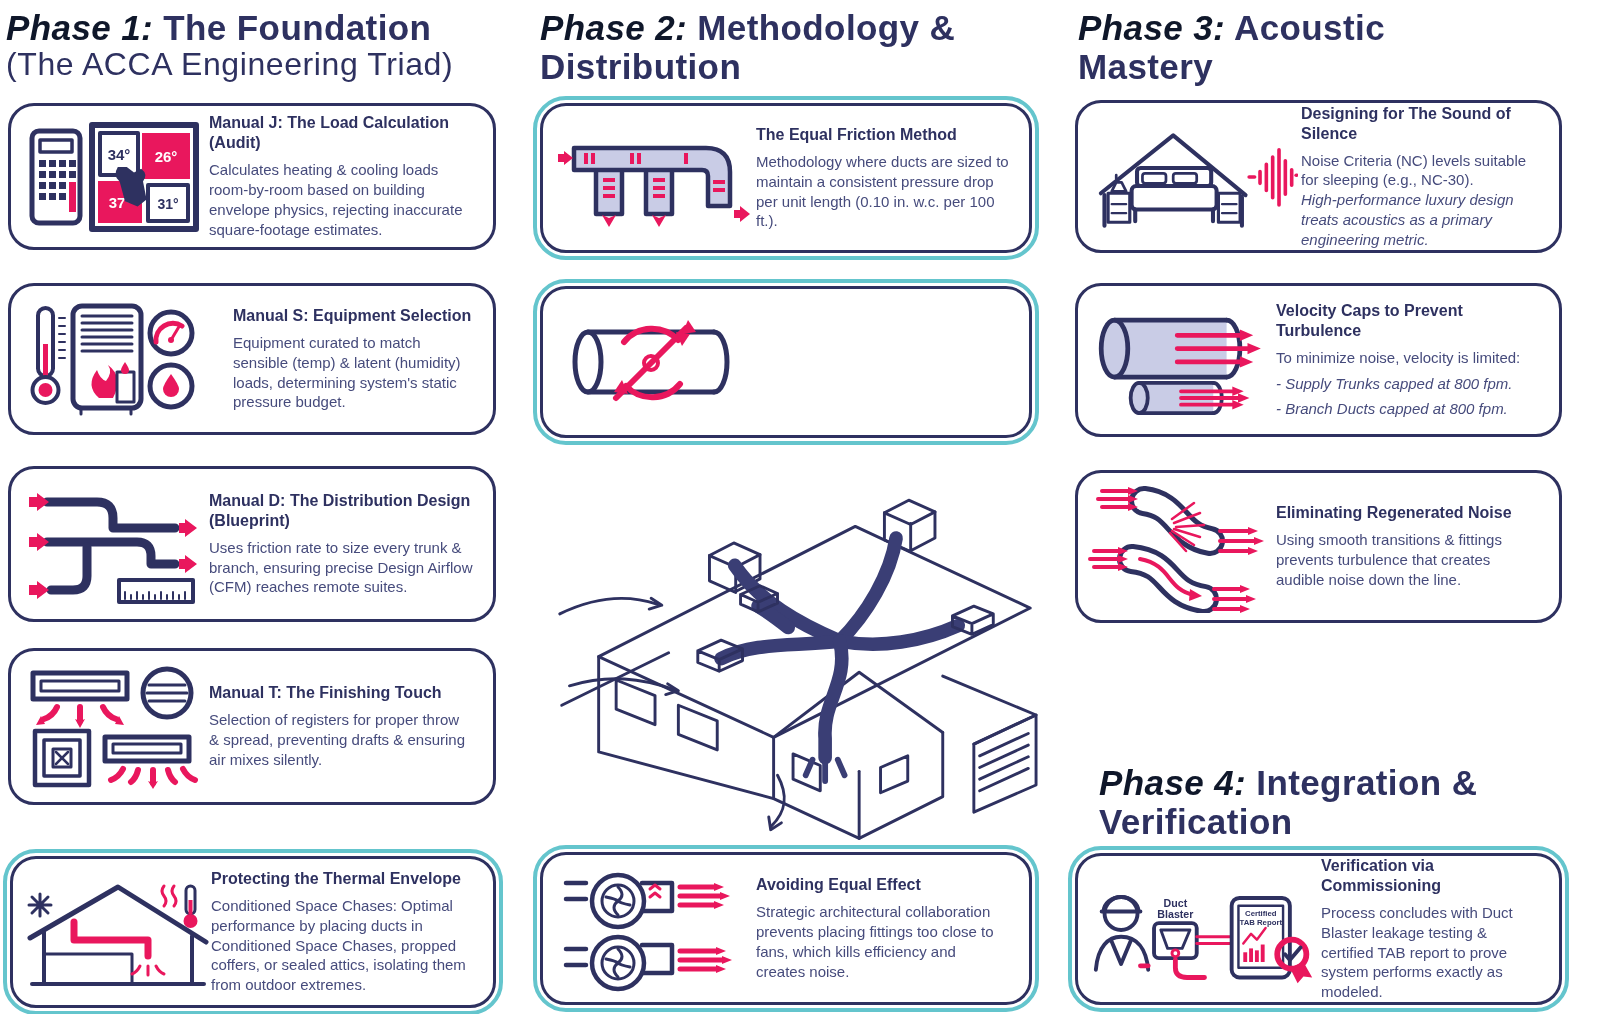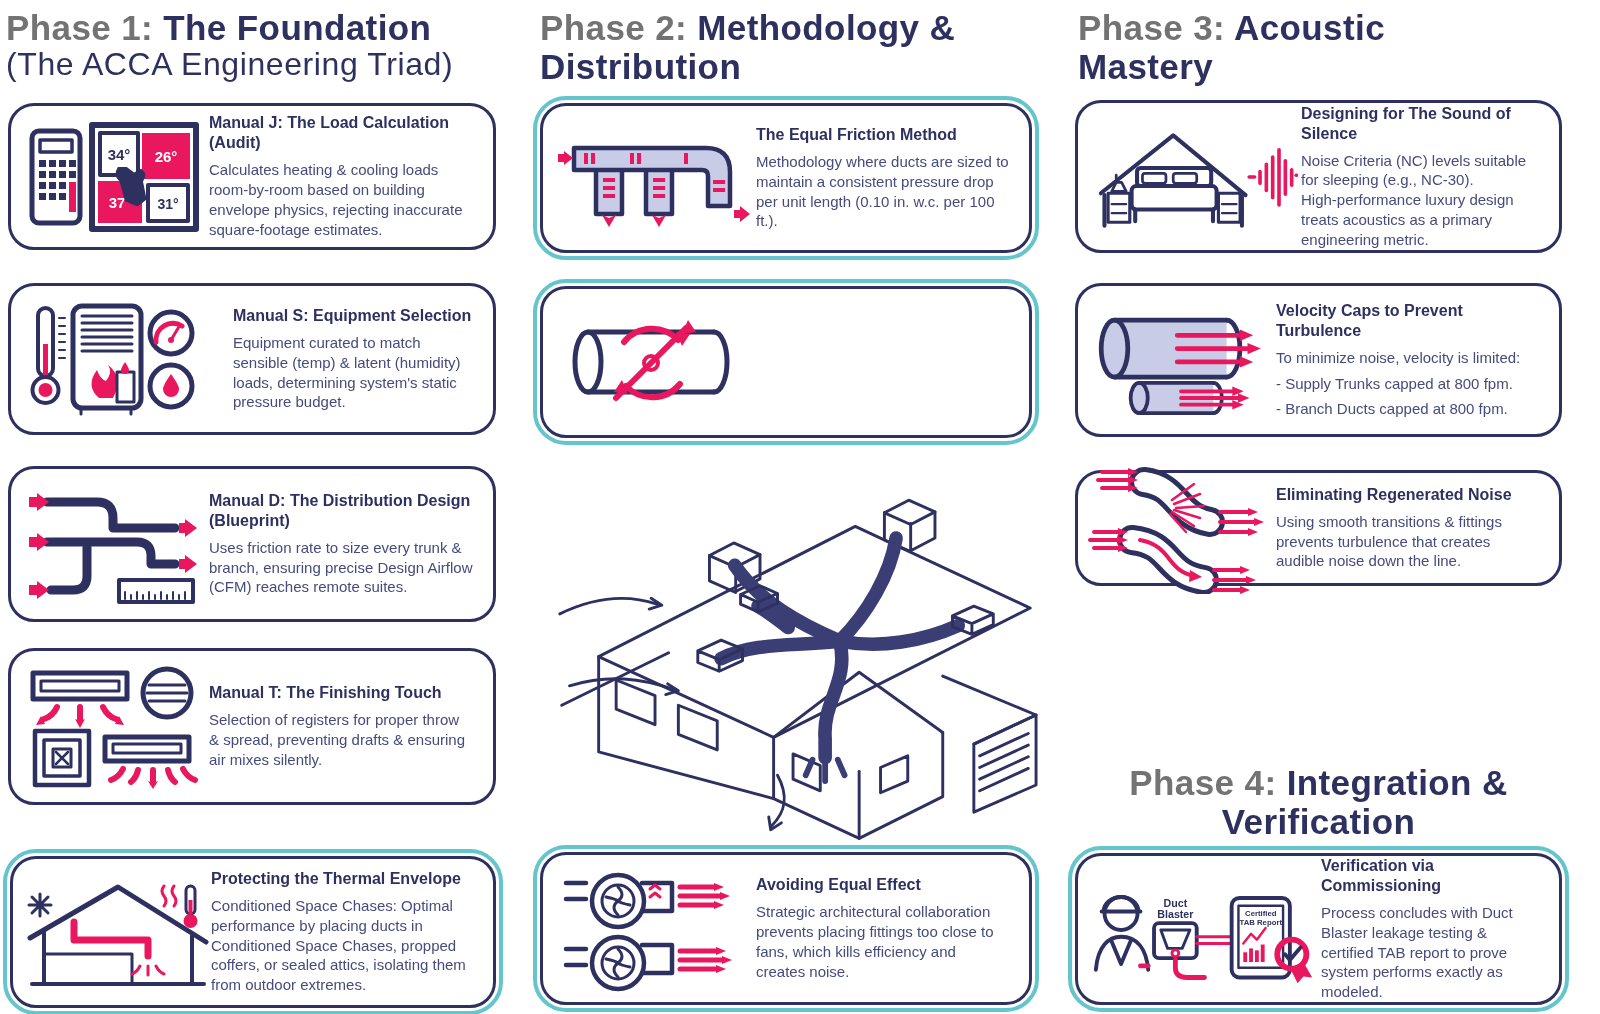--- a/index.html
+++ b/index.html
@@ -1,26 +1,26 @@
 <!DOCTYPE html>
 <html><head>
 <meta charset="utf-8">
 <style>
   html,body{margin:0;padding:0;background:#ffffff;}
   body{width:1600px;height:1014px;position:relative;font-family:"Liberation Sans",sans-serif;overflow:hidden;}
   .phase-header{position:absolute;font-weight:bold;font-size:35px;line-height:1.12;letter-spacing:.4px;color:#2E3160;}
-  .phase-header .plabel{color:#737373;}
+  .phase-header .plabel{color:#0f172a;font-style:italic;}
   .phase-sub{font-weight:400;font-size:32px;letter-spacing:.6px;color:#2E3160;}
   .card{position:absolute;box-sizing:border-box;border:3px solid #2E3160;border-radius:26px;display:flex;align-items:center;padding:8px 20px 8px 8px;background:#fff;}
   .card.teal{outline:4px solid #64C5CD;outline-offset:3px;}
   .icon-wrap{flex:0 0 190px;display:flex;justify-content:center;align-items:center;text-align:right;}
   .card-text{flex:1;min-width:0;}
   .card-title{margin:0 0 7px 0;font-size:16px;font-weight:bold;color:#2E3160;line-height:1.25;}
   .card-body{margin:0;font-size:15px;color:#464B7C;line-height:1.32;}
-  .card-body + .card-body{margin-top:6px;}
+  .card-body + .card-body{margin-top:6px;font-style:italic;}
   .sN{stroke:#2E3160;fill:none;stroke-linecap:round;stroke-linejoin:round;}
   .sP{stroke:#E9175D;fill:none;stroke-linecap:round;stroke-linejoin:round;}
   .sD{stroke:#3A3E75;fill:none;stroke-linecap:round;stroke-linejoin:round;}
   .fN{fill:#2E3160;stroke:none;}
   .fP{fill:#E9175D;stroke:none;}
   .fL{fill:#C9CCE6;}
   .fW{fill:#ffffff;}
   text.t{font-family:"Liberation Sans",sans-serif;font-weight:bold;}
 </style>
 </head>
@@ -32,21 +32,21 @@
 </div>
 
 <div class="phase-header" style="left:540px;top:8px;width:470px;">
   <span class="plabel">Phase 2:</span> <span>Methodology &amp; Distribution</span>
 </div>
 
 <div class="phase-header" style="left:1078px;top:8px;width:420px;">
   <span class="plabel">Phase 3:</span> <span>Acoustic Mastery</span>
 </div>
 
-<div class="phase-header" style="left:1075px;top:763px;width:487px;text-align:center;">
+<div class="phase-header" style="left:1099px;top:763px;width:487px;text-align:left;">
   <span class="plabel">Phase 4:</span> <span>Integration &amp; Verification</span>
 </div>
 
 <div class="card" style="left:8px;top:103px;width:488px;height:147px;">
   <div class="icon-wrap">
     <svg width="178" height="118" viewBox="0 0 178 118">
       <rect class="sN" stroke-width="5" x="7" y="13" width="48" height="92" rx="7"></rect>
       <rect class="sN" stroke-width="3.5" x="15" y="22" width="32" height="12"></rect>
       <g class="fN">
         <rect x="14" y="42" width="7" height="7"></rect>
@@ -422,21 +422,21 @@
     </svg>
   </div>
   <div class="card-text">
     <h3 class="card-title">Velocity Caps to Prevent Turbulence</h3>
     <p class="card-body">To minimize noise, velocity is limited:</p>
     <p class="card-body">- Supply Trunks capped at 800 fpm.</p>
     <p class="card-body">- Branch Ducts capped at 800 fpm.</p>
   </div>
 </div>
 
-<div class="card" style="left:1075px;top:470px;width:487px;height:116px;">
+<div class="card" style="left:1075px;top:470px;width:487px;height:153px;">
   <div class="icon-wrap">
     <svg width="186" height="132" viewBox="0 0 186 132">
       <path class="sN" stroke-width="30" d="M56,20 C90,24 88,54 122,60"></path>
       <path d="M56,20 C90,24 88,54 122,60" stroke="#ffffff" stroke-width="20" fill="none" stroke-linecap="round"></path>
       <g class="sP" stroke-width="2.5">
         <path d="M84,38 l22,-16 M86,42 l26,-10 M88,46 l28,-2 M86,48 l26,8 M84,50 l22,14 M82,52 l16,18"></path>
       </g>
       <g class="sP" stroke-width="4">
           <path d="M14,10 h26 M10,18 h30 M14,26 h26"></path>
         </g>

